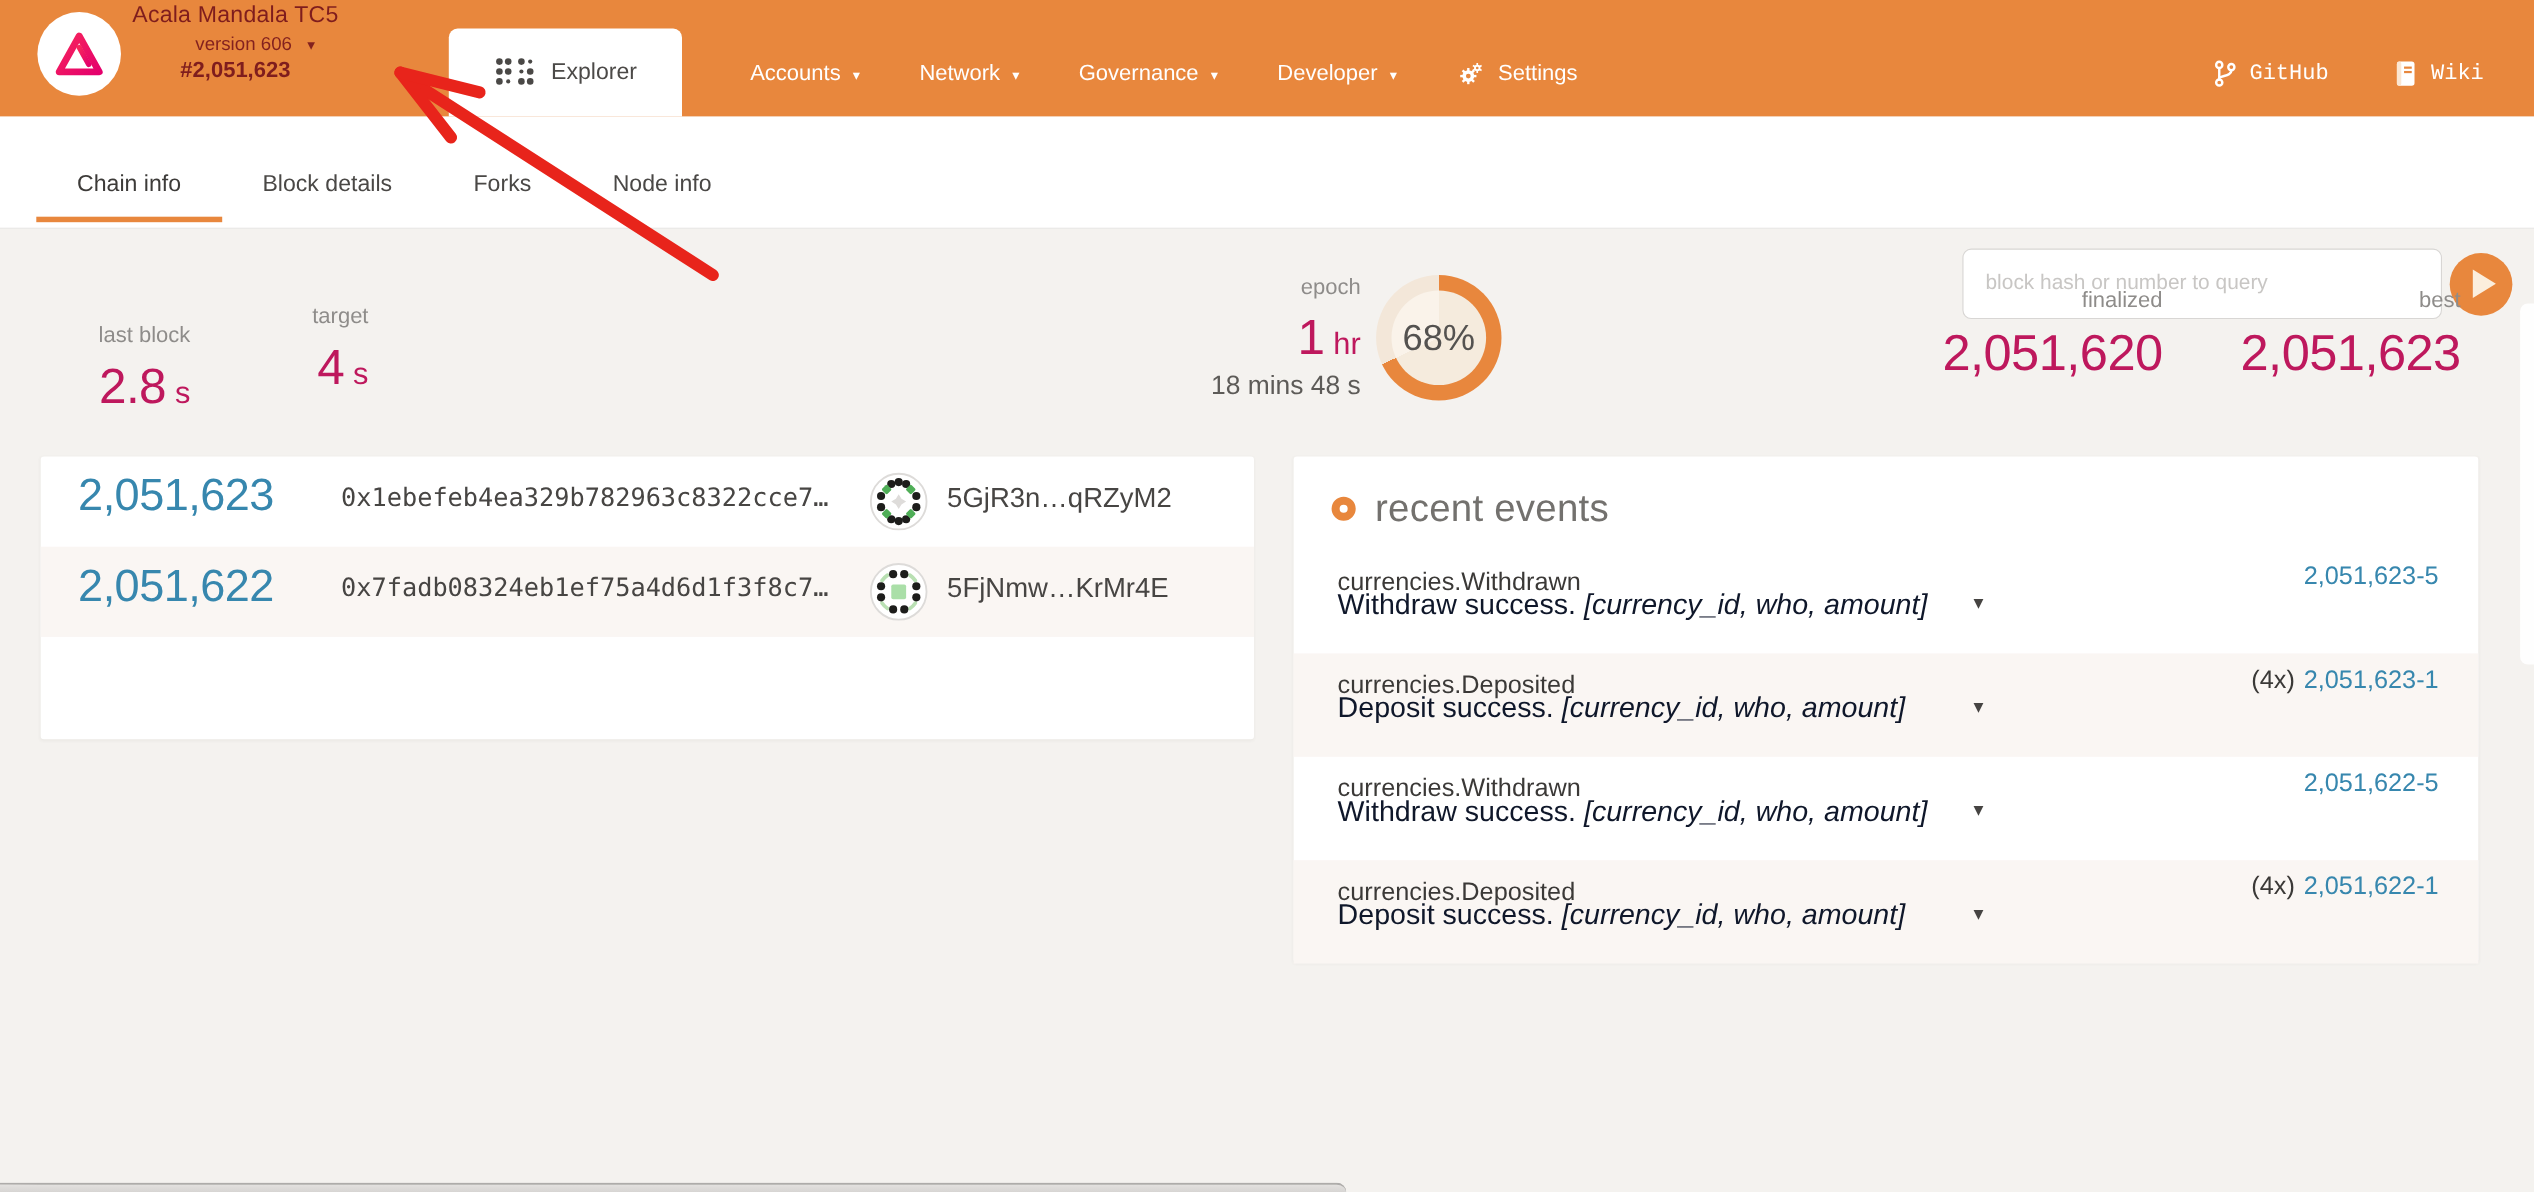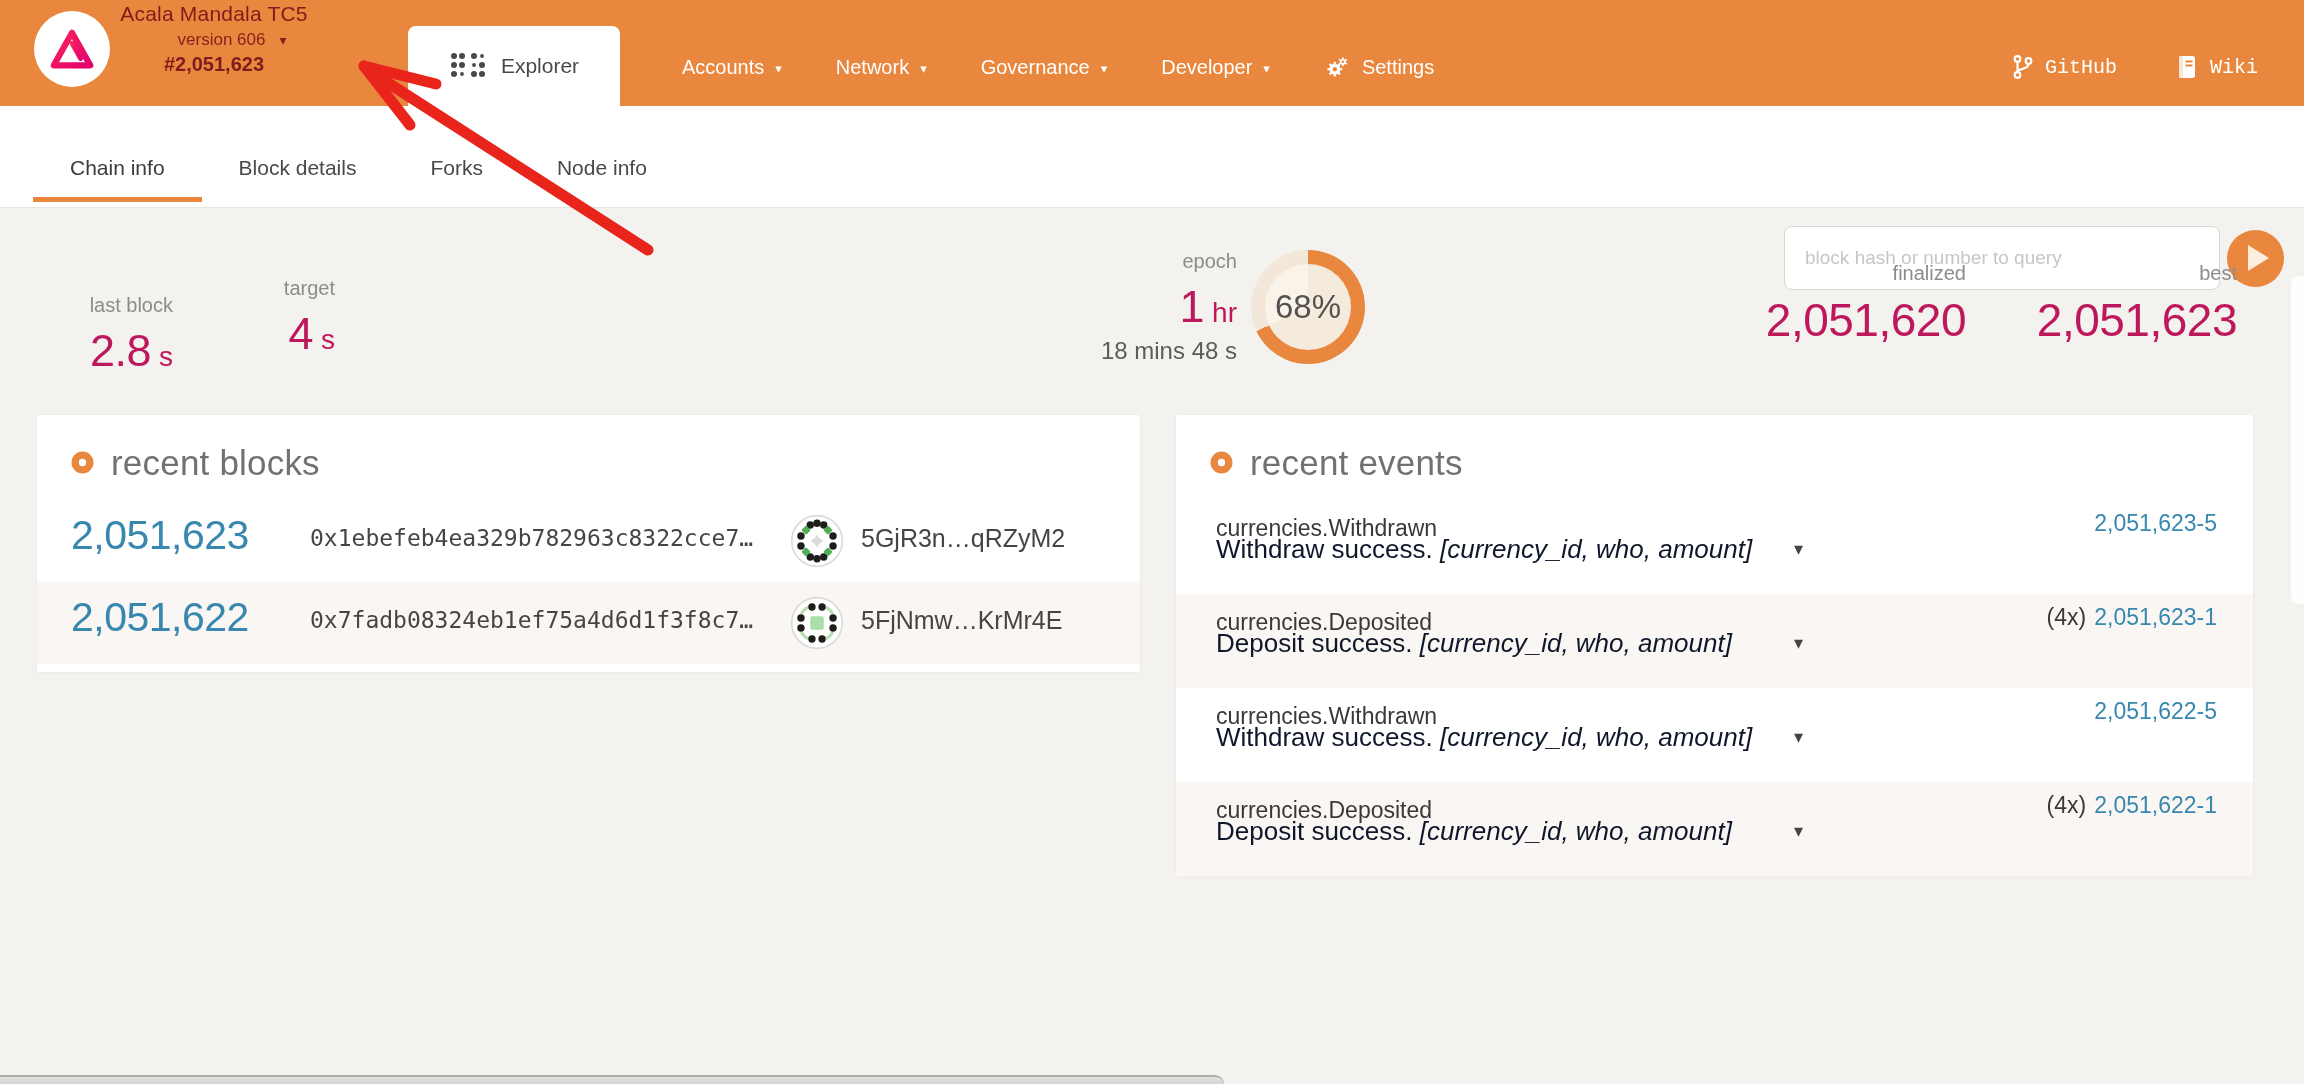--- a/index.html
+++ b/index.html
@@ -244,26 +244,20 @@
   <div class="stat stat-finalized">
     <div class="lab">finalized</div>
     <div class="val">2,051,620</div>
   </div>
   <div class="stat stat-best">
     <div class="lab">best</div>
     <div class="val">2,051,623</div>
   </div>
 
   <div class="card blocks-card">
-    <div class="card-head">
-      <svg width="23" height="23" viewBox="0 0 22 22">
-        <circle cx="11" cy="11" r="7" fill="none" stroke="#e8873d" stroke-width="7"></circle>
-      </svg>
-      <span class="card-title">recent blocks</span>
-    </div>
 
     <div class="block-row">
       <span class="blk-num">2,051,623</span>
       <span class="blk-hash">0x1ebefeb4ea329b782963c8322cce7…</span>
       <span class="blk-identicon">
         <svg width="54" height="54" viewBox="0 0 64 64">
           <circle cx="32" cy="32" r="30" fill="#fff" stroke="#dddbd9" stroke-width="2"></circle>
           <g fill="#1d1d1b">
             <circle cx="24" cy="13" r="4.4"></circle>
               <circle cx="32" cy="11" r="4.4"></circle>

